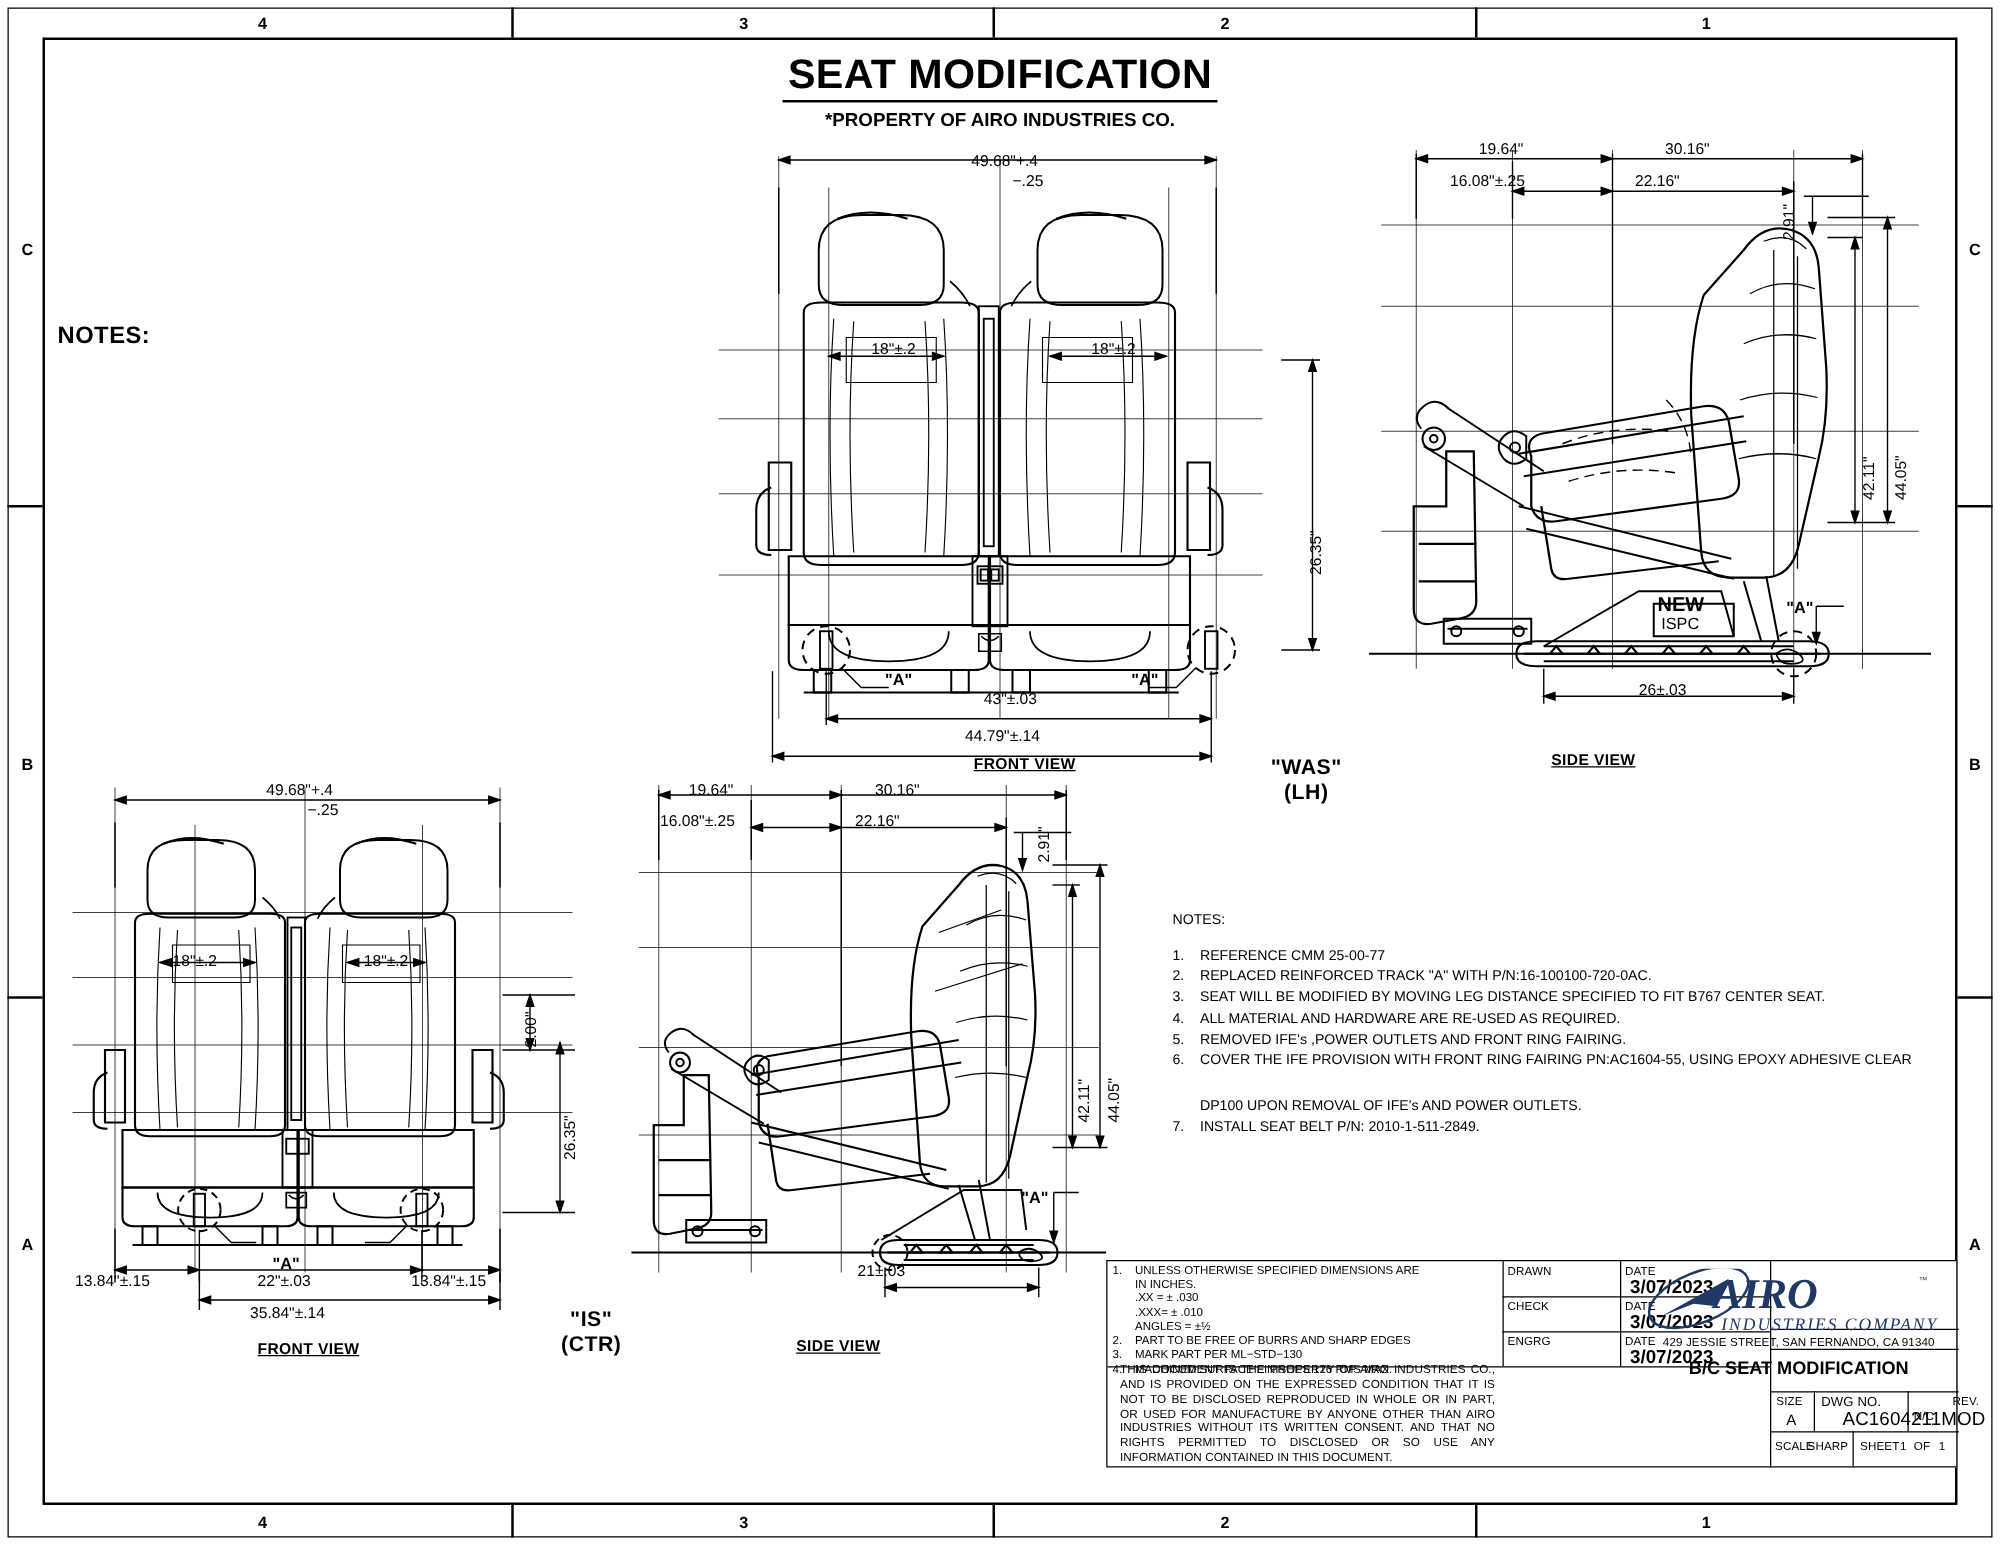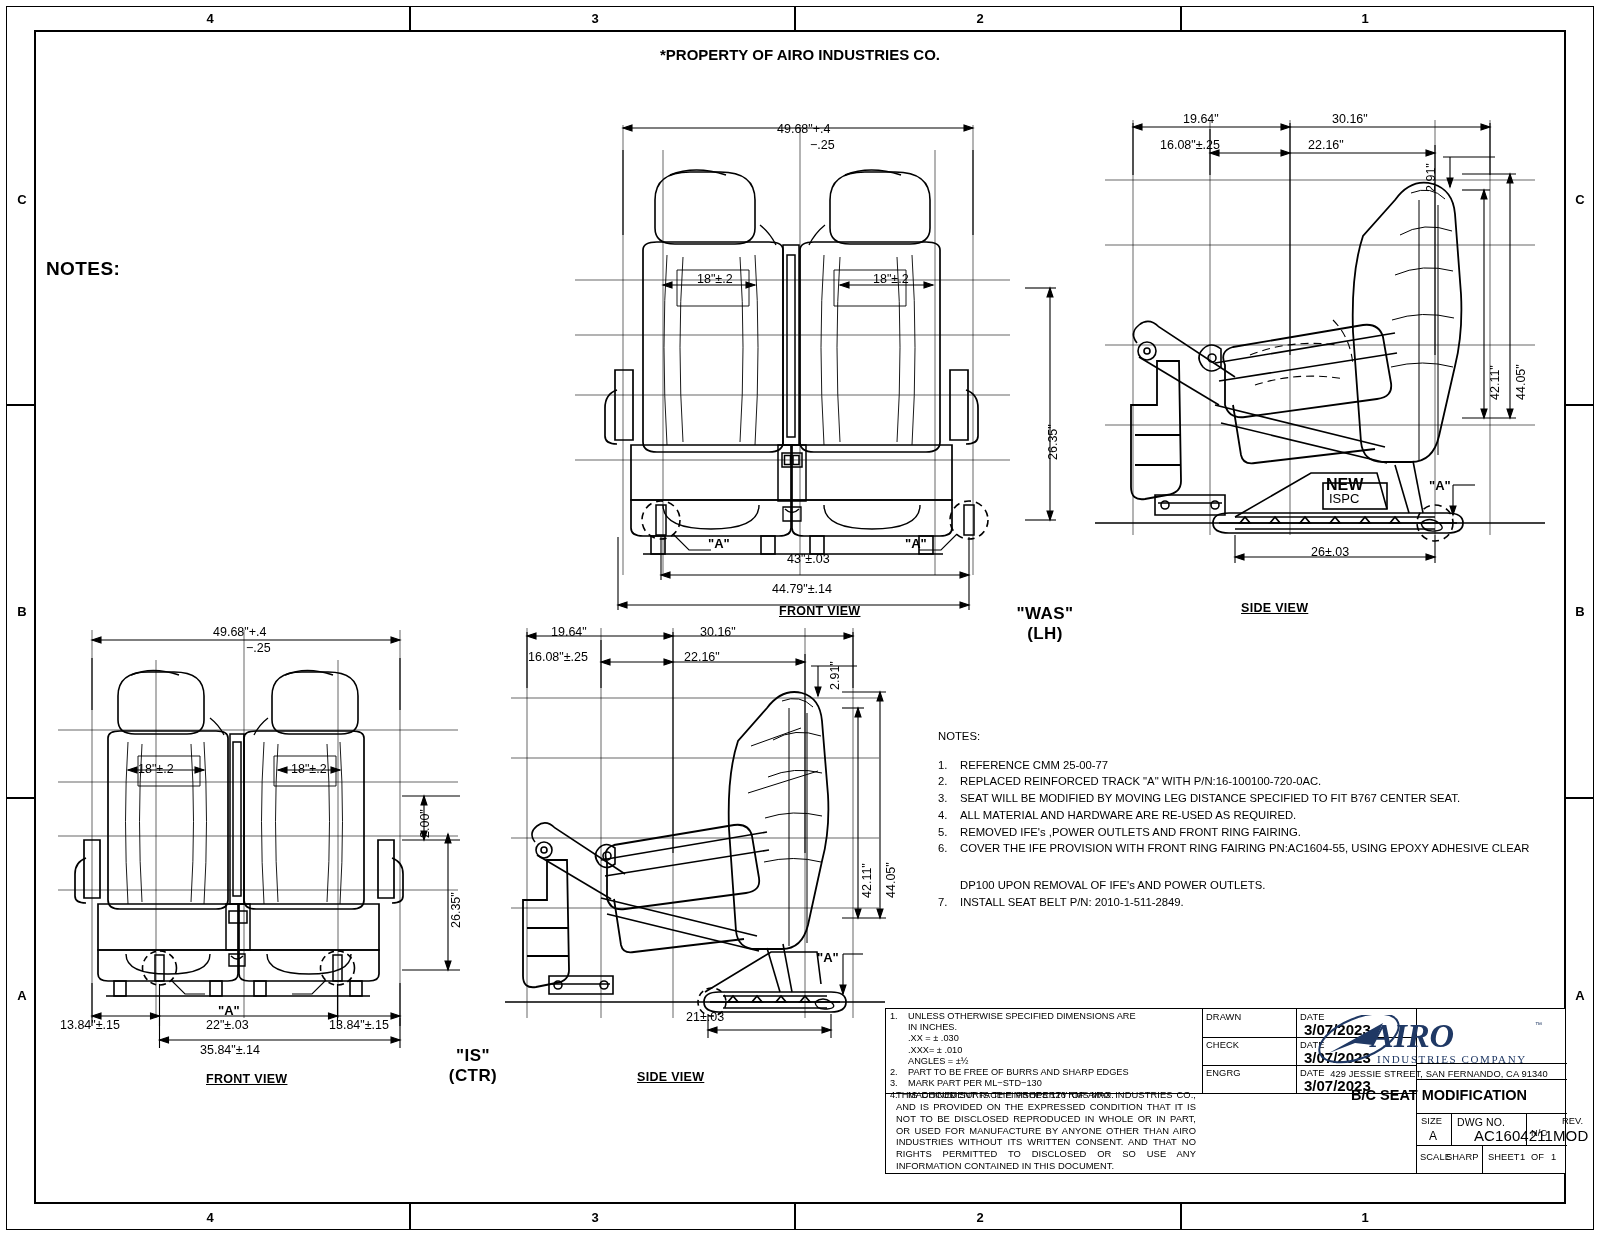--- a/index.html
+++ b/index.html
@@ -51,21 +51,21 @@
   #gen-notes .gl{display:flex;}
   #gen-notes .gn{width:18px;flex:0 0 18px;}
   #gen-notes .gi{padding-left:18px;}
 
   #proprietary{position:absolute;left:10px;top:80px;width:300px;font-size:9.4px;line-height:1.26;letter-spacing:.05px;text-align:justify;}
 
   .datetxt{position:absolute;font-size:15px;letter-spacing:0;font-weight:bold;}
 
   #logo-wrap{position:absolute;left:425px;top:6px;width:256px;height:52px;}
   #logo-airo{position:absolute;left:60px;top:2px;font-family:"Liberation Serif",serif;font-style:italic;font-weight:bold;font-size:34px;color:#1F3864;letter-spacing:0px;}
-  #logo-sub{position:absolute;left:66px;top:38px;font-family:"Liberation Serif",serif;font-size:11px;color:#1F3864;letter-spacing:1.6px;}
+  #logo-sub{position:absolute;left:66px;top:38px;font-family:"Liberation Serif",serif;font-style:italic;font-size:14px;color:#1F3864;letter-spacing:1.6px;}
   #logo-tm{position:absolute;left:224px;top:6px;font-size:7px;color:#1F3864;}
 
   #addr{position:absolute;left:425px;top:60px;width:256px;text-align:center;font-size:9.3px;letter-spacing:.1px;}
   #tbtitle{position:absolute;left:425px;top:78px;width:256px;text-align:center;font-size:14.5px;font-weight:bold;}
 
   svg{display:block;}
   .nofill{fill:none;stroke:#000;}
 </style>
 </head>
 <body>
@@ -99,20 +99,21 @@
 
   <div class="zone-label" style="left:14px;top:192px;width:16px;">C</div>
   <div class="zone-label" style="left:14px;top:604px;width:16px;">B</div>
   <div class="zone-label" style="left:14px;top:988px;width:16px;">A</div>
 
   <div class="zone-label" style="left:1572px;top:192px;width:16px;">C</div>
   <div class="zone-label" style="left:1572px;top:604px;width:16px;">B</div>
   <div class="zone-label" style="left:1572px;top:988px;width:16px;">A</div>
 
   <div class="abs" id="main-title">
+    <div class="t1">SEAT MODIFICATION</div>
     <div class="t2">*PROPERTY OF AIRO INDUSTRIES CO.</div>
   </div>
 
   <div class="abs" id="notes-left">
     <div class="hdr">NOTES:</div>
   </div>
 
   <div class="abs" id="notes-right">
     <div class="hdr">NOTES:</div>
     <div class="row">

